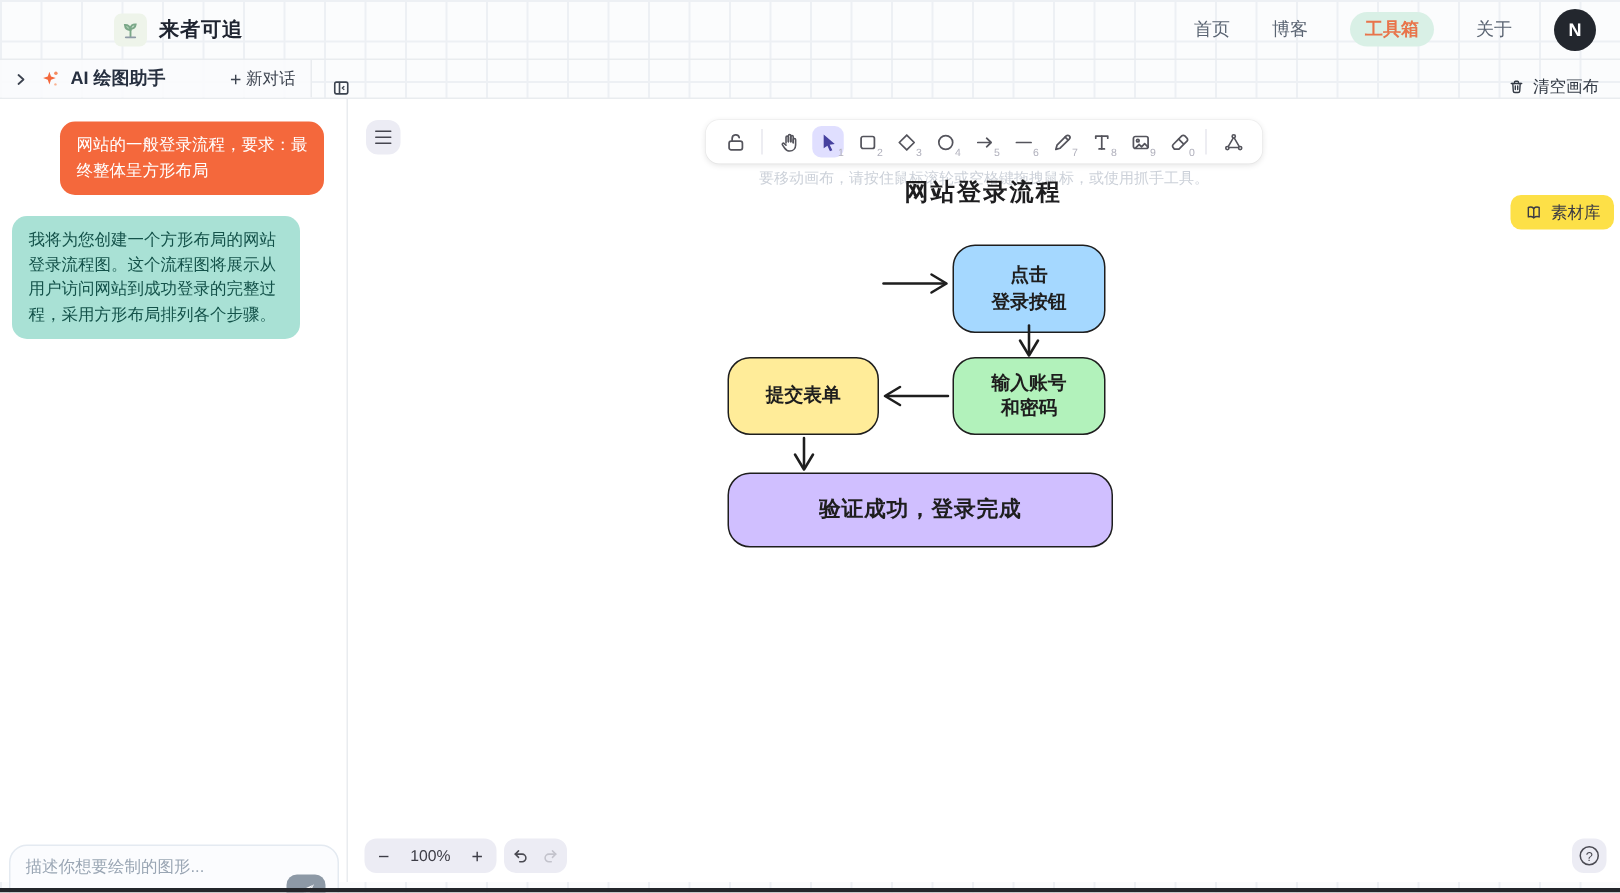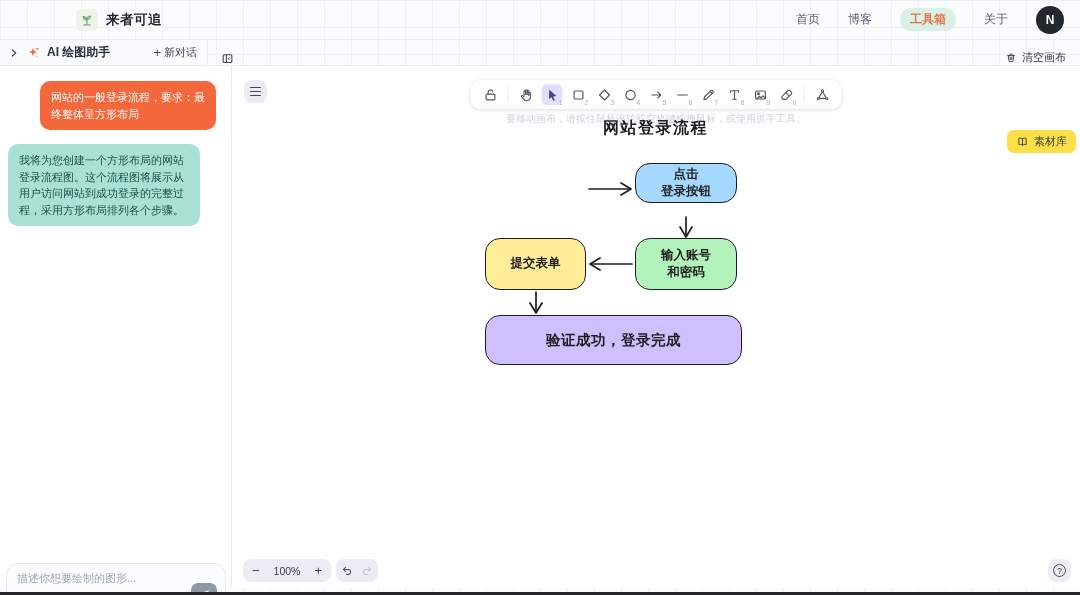--- a/index.html
+++ b/index.html
@@ -64,21 +64,21 @@
     font-family:"Liberation Sans",sans-serif;margin-top:48px; }
 
   .hint { position:absolute; left:50%; transform:translateX(-50%); top:46px; font-size:10px; color:#ccd1d9; white-space:nowrap; }
 
   
   .fc-title { position:absolute; left:371px; top:52px; font-size:16px; font-weight:800; letter-spacing:1.5px; color:#1d1d1f; }
   .node { position:absolute; border:1.8px solid #1e1e1e; border-radius:15px; display:flex; flex-direction:column;
     align-items:center; justify-content:center; font-weight:700; font-size:12.5px; color:#1e1e1e; line-height:1.4;
     text-align:center; overflow:hidden; }
   .node-visit  { left:253px; top:97px;  width:101px; height:52px; }
-  .node-click  { left:403px; top:97px;  width:102px; height:40px; }
+  .node-click  { left:403px; top:97px;  width:102px; height:59px; }
   .node-submit { left:253px; top:172px; width:101px; height:52px; }
   .node-input  { left:403px; top:172px; width:102px; height:52px; }
   .node-done   { left:253px; top:249px; width:257px; height:50px; }
   .clip-line { display:flex; justify-content:center; width:136px; overflow:hidden; }
   .clip-line span { white-space:nowrap; font-size:14.5px; letter-spacing:.5px; }
   .edges { position:absolute; left:0; top:0; pointer-events:none; }
 
   
   .zoom-group { position:absolute; left:11px; top:493px; width:88px; height:23px; background:#ececf4; border-radius:8px;
     display:flex; align-items:center; justify-content:space-between; padding:0 9px; }

